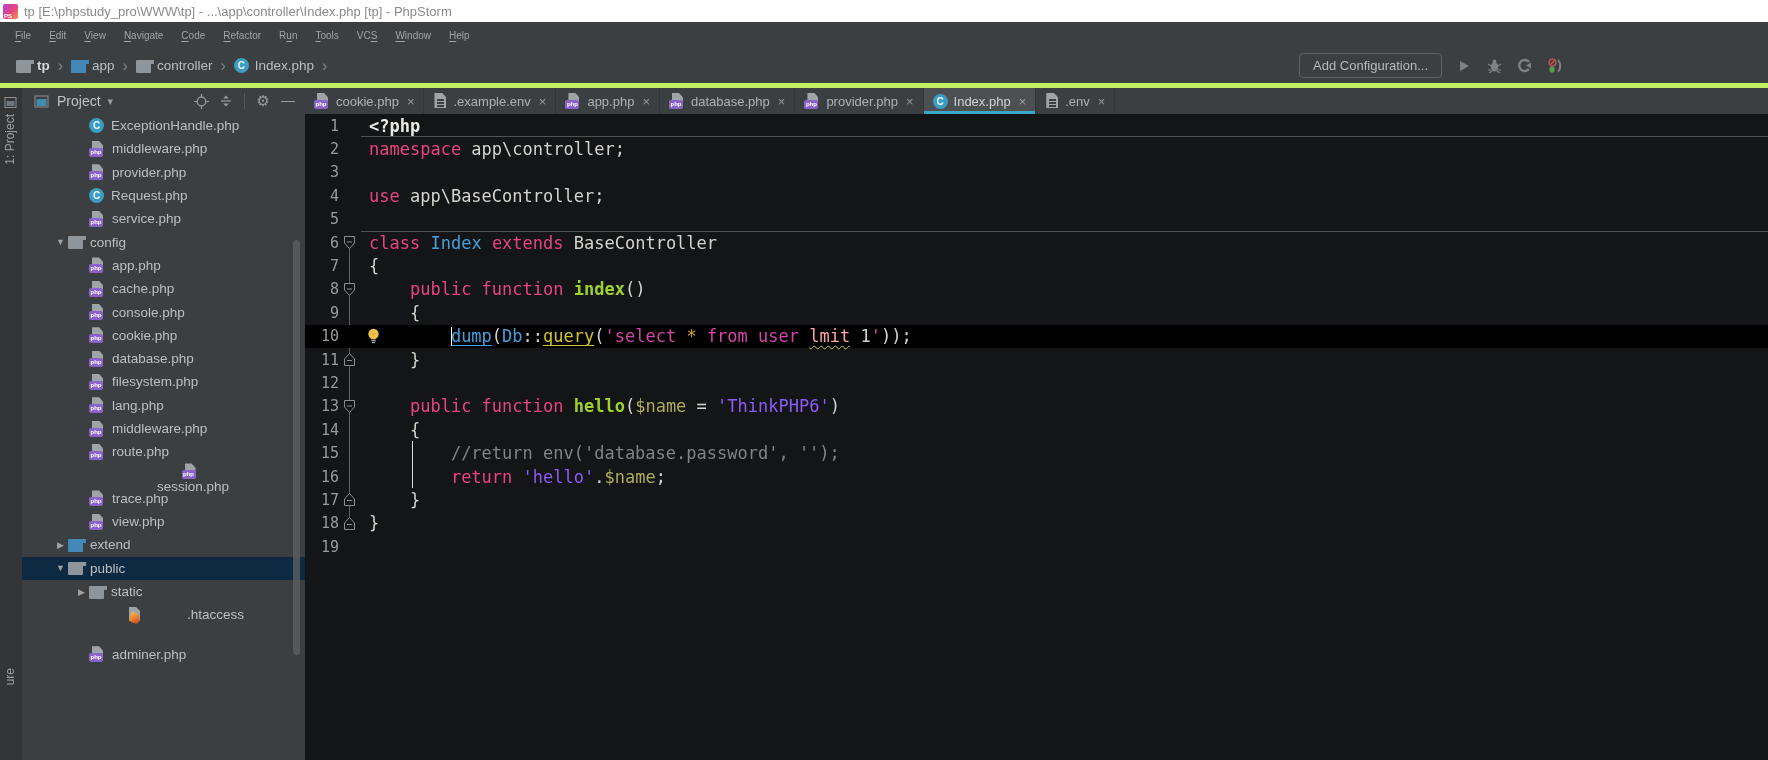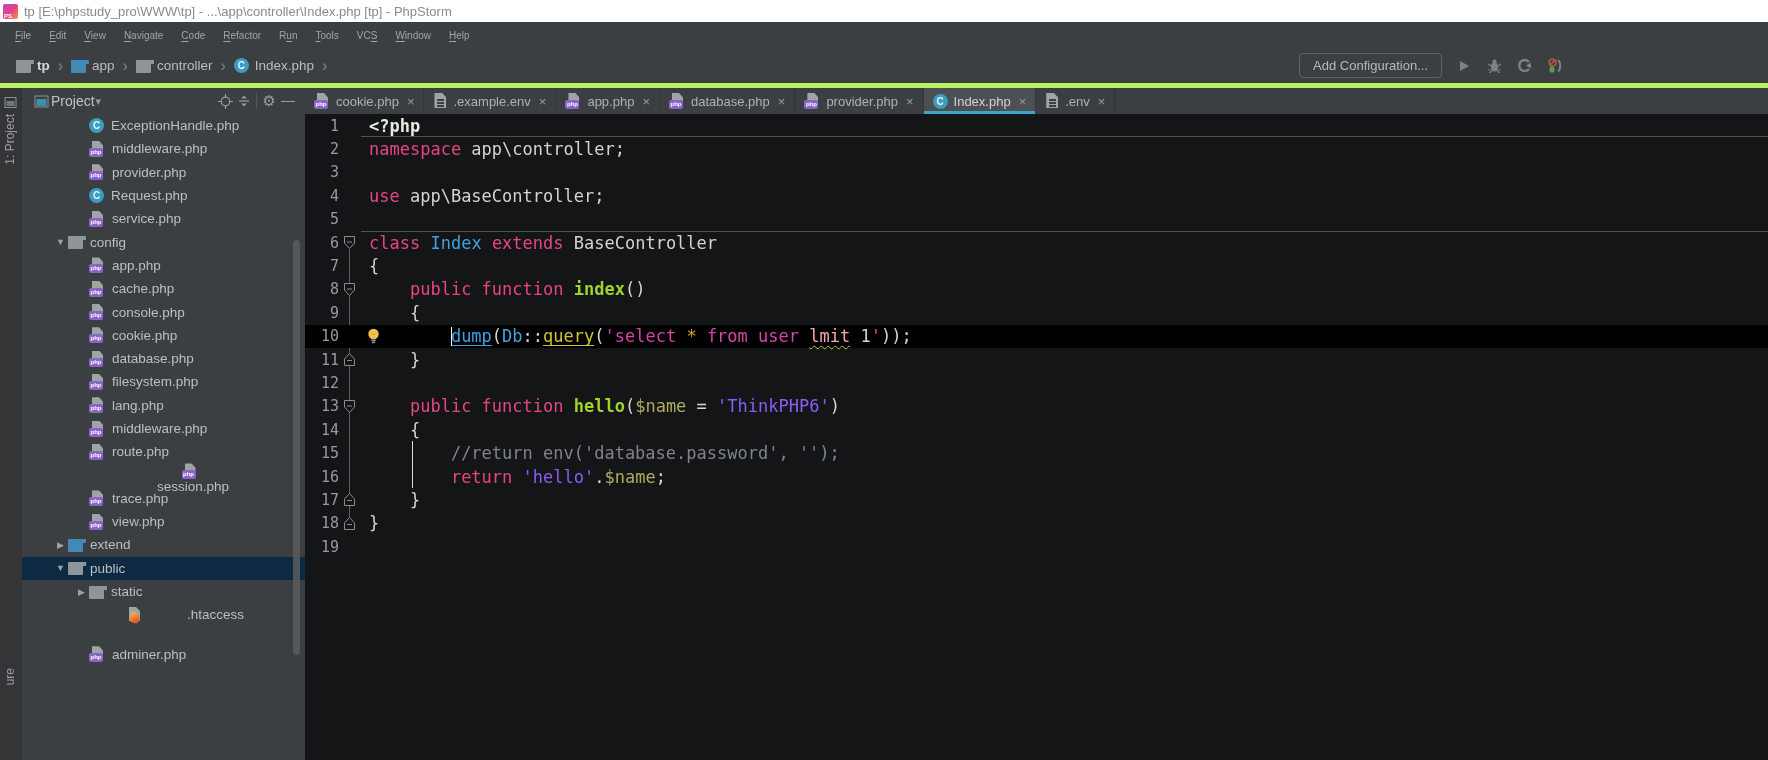--- a/index.html
+++ b/index.html
@@ -37,21 +37,21 @@
   
   #stripe { width:22px; background:#333537; position:relative; flex:0 0 auto; }
   .vlabel { writing-mode:vertical-rl; transform:rotate(180deg); color:#9ea1a3; font-size:12px;
     position:absolute; left:3px; white-space:nowrap; }
   #stripe-top-label { top:26px; }
   #stripe-bottom-label { bottom:75px; }
   #stripe-icon { position:absolute; top:7px; left:4px; }
 
   
   #panel { width:283px; background:#3c3f41; position:relative; flex:0 0 auto; overflow:hidden; }
-  #panel-header { height:26px; display:flex; align-items:center; padding:0 4px 0 10px; gap:1px; }
+  #panel-header { height:26px; display:flex; align-items:center; padding:0 4px 0 10px; gap:7px; }
   #panel-title { color:#c0c3c5; font-size:14px; }
   .ph-caret { color:#9a9da0; font-size:11px; }
   #panel-header .spacer { flex:1; }
   .ph-icon { width:18px; height:18px; display:inline-flex; align-items:center; justify-content:center;
     color:#9a9da0; font-size:15px; }
   .ph-sep { width:1px; height:16px; background:#55585a; margin:0 2px; }
   #panel-minus { color:#9a9da0; font-size:14px; padding:0 6px 3px 2px; }
 
   #tree { position:absolute; top:26px; left:0; right:0; bottom:0; }
   .trow { height:23.3px; display:flex; align-items:center; color:#bcbfc1; font-size:13.5px;

